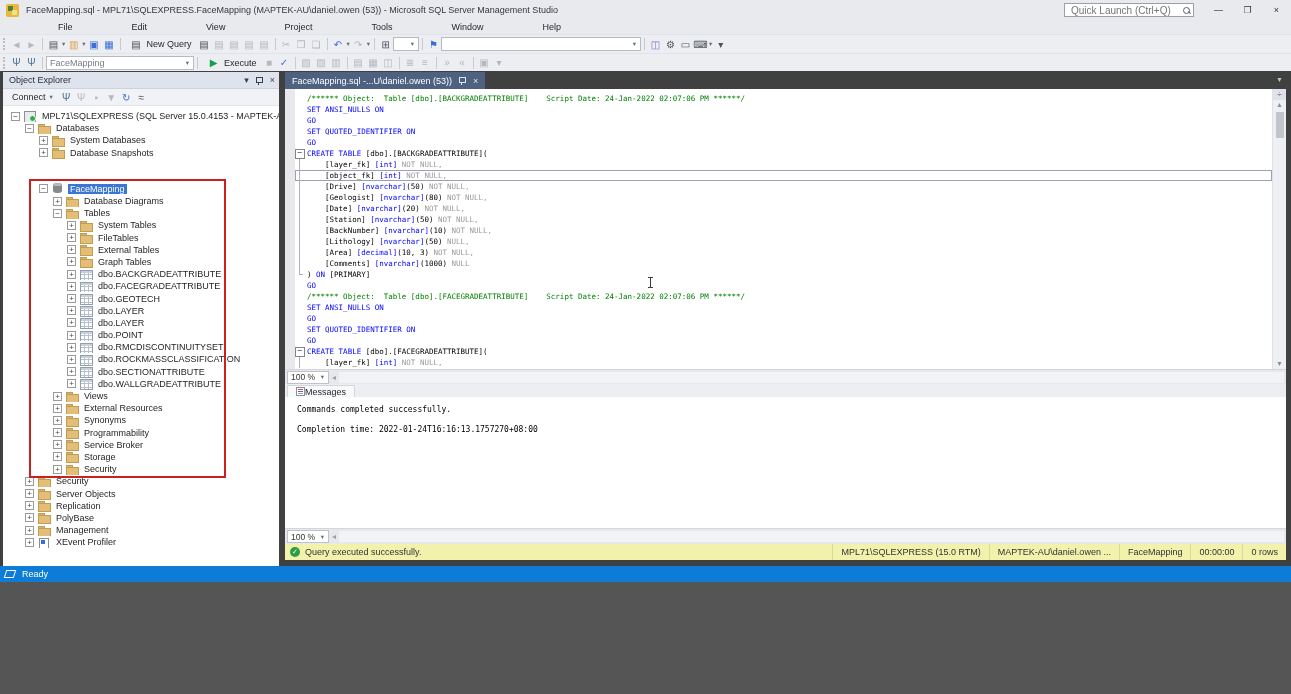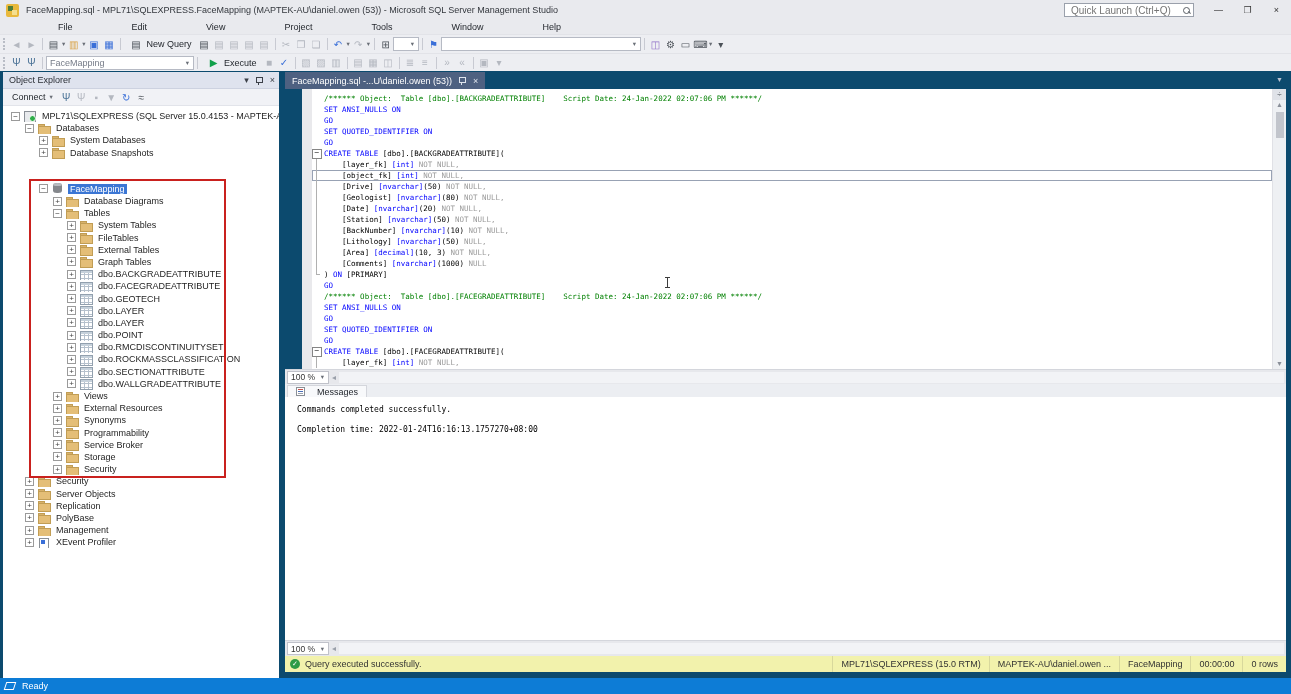--- a/index.html
+++ b/index.html
@@ -1,17 +1,17 @@
 <!DOCTYPE html>
 <html><head>
 <meta charset="utf-8">
 <style>
   html,body{margin:0;padding:0;background:#555;}
   *{box-sizing:border-box;}
-  .window{position:relative;width:1291px;height:694px;background:#0c4a6e;overflow:hidden;
+  .window{position:relative;width:1291px;height:582px;background:#404040;overflow:hidden;
           font-family:"Liberation Sans",sans-serif;font-size:9px;color:#1e1e1e;
           display:flex;flex-direction:column;}
   
   .titlebar{height:20px;background:#e9eaee;display:flex;align-items:center;padding:0 0 0 6px;flex:none;}
   .app-icon{width:13px;height:13px;margin-right:7px;position:relative;background:#e9b93c;border-radius:2px;flex:none;}
   .app-icon::before{content:"";position:absolute;left:2px;top:2px;width:5px;height:5px;background:#4f7d3a;}
   .app-icon::after{content:"";position:absolute;right:2px;bottom:2px;width:5px;height:5px;background:#f5df8e;}
   .wtitle{white-space:nowrap;color:#33373d;}
   .ql{margin-left:auto;display:flex;align-items:center;background:#fff;border:1px solid #9aa0ab;height:14px;width:130px;padding:0 2px 0 4px;}
   .ql-input{border:none;outline:none;flex:1;font-size:10px;font-family:"Liberation Sans",sans-serif;color:#333;background:transparent;min-width:0;}
@@ -69,21 +69,21 @@
   
   .vsplit{width:6px;flex:none;}
   
   .doc{flex:1;display:flex;flex-direction:column;min-width:0;margin-right:2px;}
   .tabstrip{height:17px;display:flex;align-items:stretch;position:relative;flex:none;}
   .doctab{background:#4e6181;color:#fff;display:flex;align-items:center;gap:6px;padding:0 7px;font-size:9px;white-space:nowrap;}
   .doctab .pin-icon{color:#dfe5ee;}
   .tabx{color:#dfe5ee;font-size:9px;}
   .tablist{position:absolute;right:3px;top:4px;color:#b9c2d2;font-size:7px;}
   
-  .editor{height:280px;background:#fff;position:relative;flex:none;overflow:hidden;margin-left:17px;}
+  .editor{height:280px;background:#fff;position:relative;flex:none;overflow:hidden;}
   .ed-margin{position:absolute;left:0;top:0;bottom:0;width:10px;background:#e9e9ec;}
   .codewrap{position:absolute;left:10px;top:4px;right:14px;font-family:"DejaVu Sans Mono",monospace;font-size:7.5px;line-height:11px;}
   .cl{height:11px;display:flex;white-space:pre;align-items:center;}
   .cl.cur{box-shadow:inset 0 0 0 1px #98a2b4;}
   .fold{width:12px;flex:none;position:relative;align-self:stretch;}
   .fold.minus::before{content:"−";display:block;width:8px;height:8px;margin:1px 0 0 0;border:1px solid #858585;background:#fff;
       font-size:8px;line-height:6px;text-align:center;color:#333;font-family:"DejaVu Sans Mono",monospace;}
   .fold.bar::before{content:"";position:absolute;left:4px;top:0;bottom:0;width:1px;background:#b0b0b0;}
   .fold.corner::before{content:"";position:absolute;left:4px;top:0;height:6px;width:1px;background:#b0b0b0;}
   .fold.corner::after{content:"";position:absolute;left:4px;top:5px;width:4px;height:1px;background:#b0b0b0;}
@@ -96,21 +96,21 @@
   .ibeam{position:absolute;left:362px;top:188px;width:7px;height:11px;}
   .ibeam::before{content:"";position:absolute;left:3px;top:1px;bottom:1px;width:1px;background:#3c3c3c;}
   .ibeam::after{content:"";position:absolute;left:1px;right:1px;top:0;height:1px;background:#3c3c3c;box-shadow:0 10px 0 #3c3c3c;}
   
   .hscroll{height:15px;background:#e7e8ec;border-top:1px solid #d4d6dc;display:flex;align-items:center;padding:0 2px;flex:none;}
   .zoombox{width:42px;height:13px;background:#fff;border:1px solid #c0c2ca;display:flex;align-items:center;justify-content:space-between;padding:0 3px;font-size:8.5px;color:#333;flex:none;}
   .hs-arrow{color:#9aa0aa;font-size:8px;margin:0 3px;}
   .hs-track{flex:1;height:11px;background:#f2f3f6;}
   
   .msg-tabrow{height:13px;background:#eceef2;display:flex;align-items:flex-end;padding-left:2px;flex:none;}
-  .msg-tab{background:#f8f9fb;border:1px solid #d4d6dc;border-bottom:none;height:12px;display:flex;align-items:center;gap:12px;padding:0 8px;color:#24282e;}
+  .msg-tab{background:#f8f9fb;border:1px solid #d4d6dc;border-bottom:none;height:12px;display:flex;align-items:center;gap:0;padding:0 8px;color:#24282e;}
   .msg-ic{width:9px;height:9px;position:relative;}
   .msg-ic::before{content:"";position:absolute;inset:0;background:#fff;border:1px solid #8a8f96;}
   .msg-ic::after{content:"";position:absolute;left:2px;top:2px;width:5px;height:1px;background:#c9504a;box-shadow:0 2px 0 #4a6fb8,0 4px 0 #9aa0aa;}
   .msg-body{flex:1;background:#fff;font-family:"DejaVu Sans Mono",monospace;font-size:8px;line-height:10px;padding:8px 0 0 12px;color:#000;overflow:hidden;min-height:0;}
   
   .execbar{height:16px;background:#f2f2ac;display:flex;align-items:center;padding-left:5px;gap:5px;color:#333;flex:none;}
   .okc{width:10px;height:10px;border-radius:50%;background:#2e9b46;flex:none;position:relative;}
   .okc::before{content:"✓";position:absolute;inset:0;color:#fff;font-size:7px;line-height:10px;text-align:center;}
   .exec-right{margin-left:auto;display:flex;align-items:center;height:100%;}
   .seg{padding:0 8px;border-left:1px solid #d8d89c;white-space:nowrap;display:flex;align-items:center;height:100%;}

